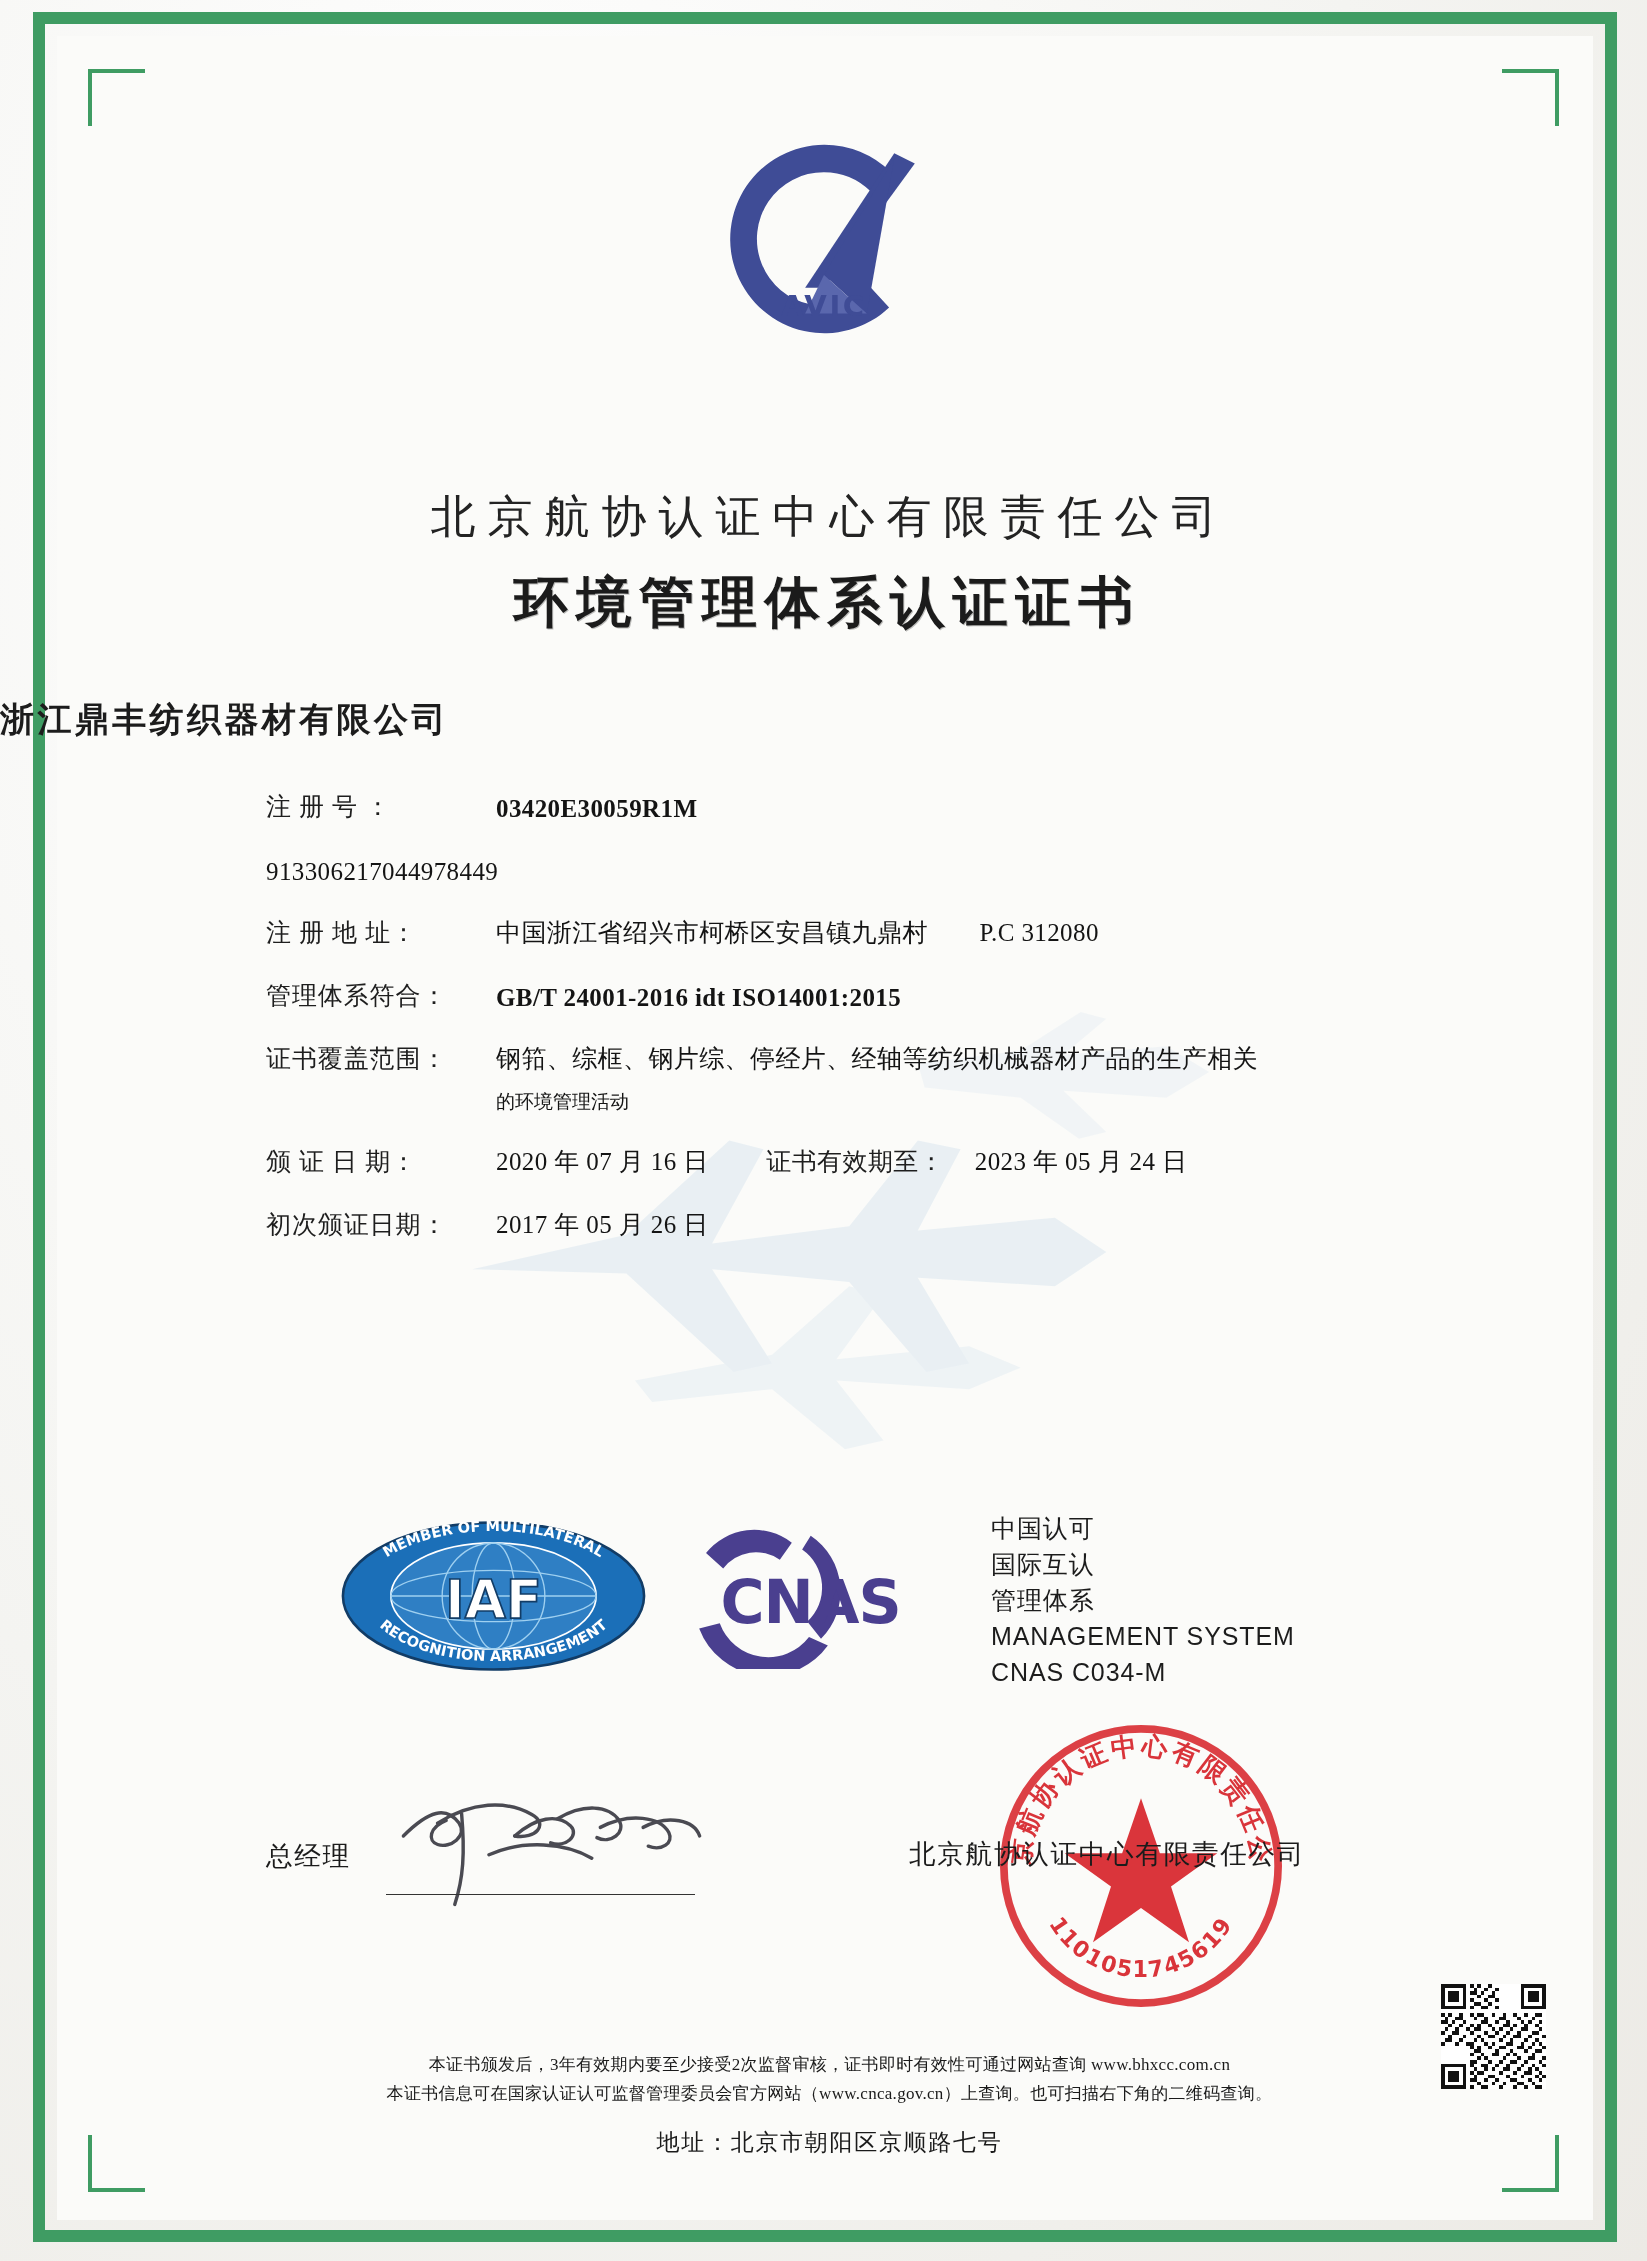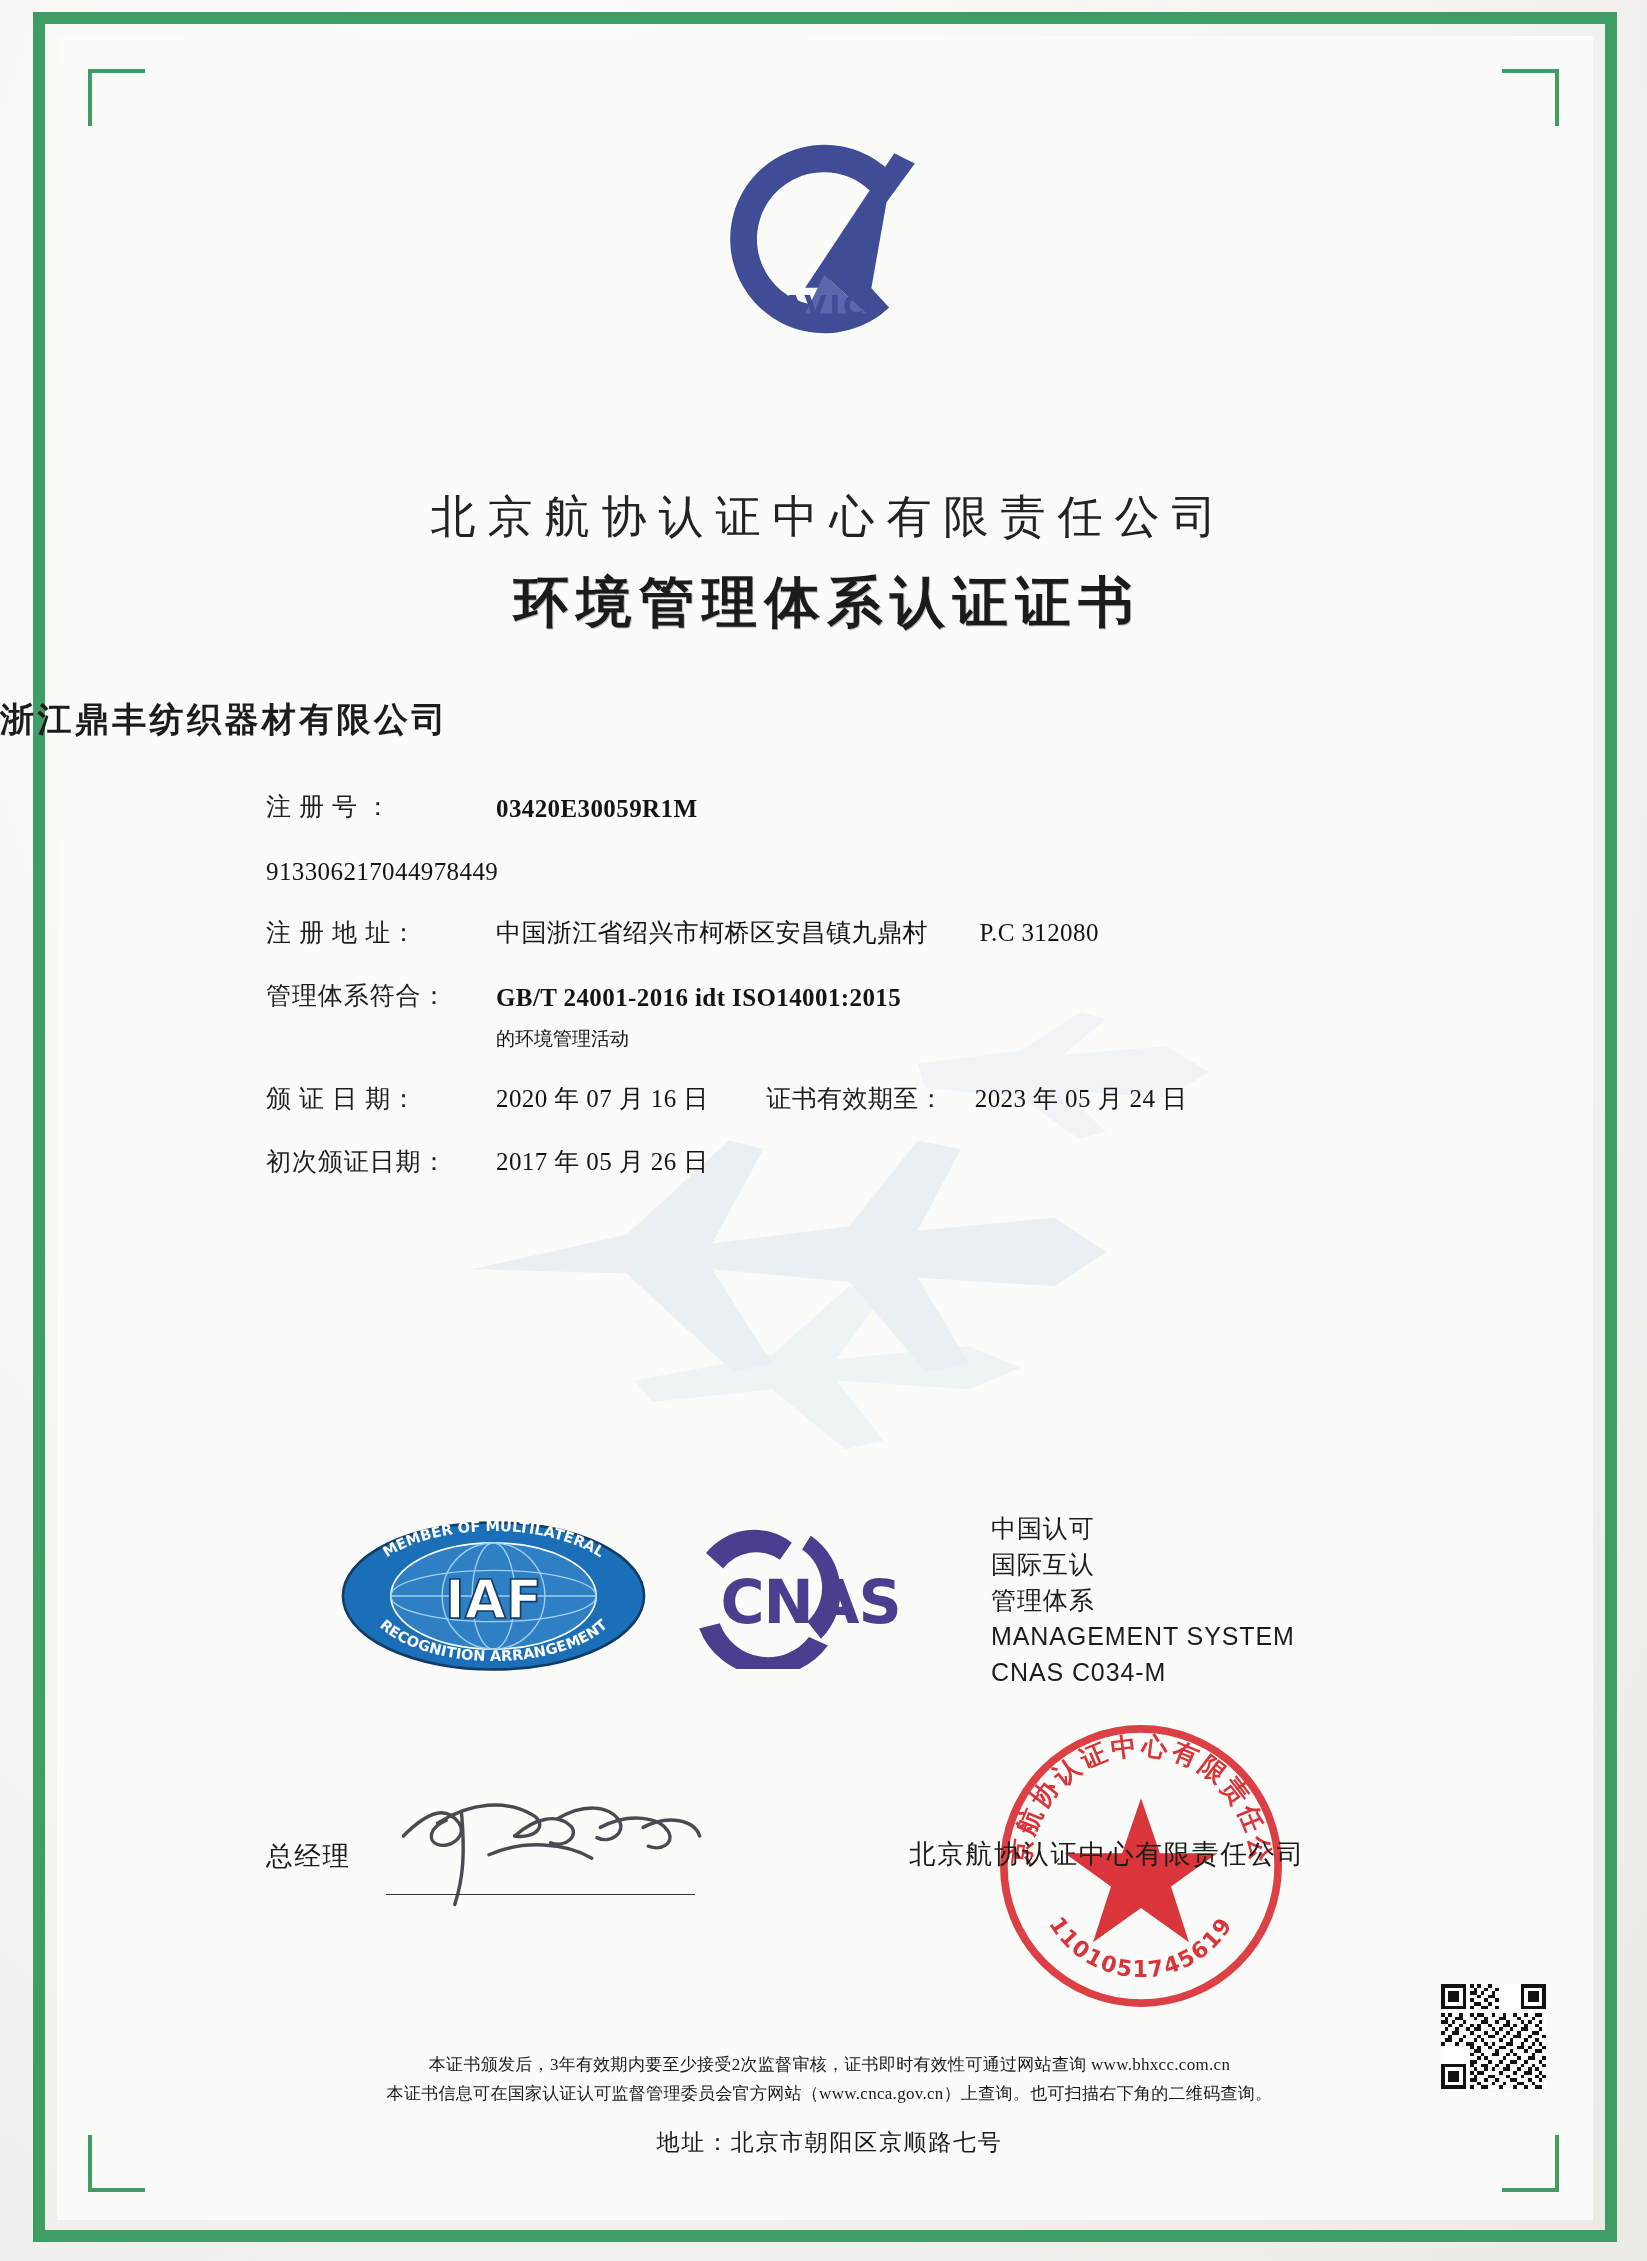--- a/index.html
+++ b/index.html
@@ -313,20 +313,24 @@
         <span>中国浙江省绍兴市柯桥区安昌镇九鼎村</span>
         <span class="pc">P.C 312080</span>
       </div>
     </div>
 
     <div class="field-row">
       <div class="field-label">管理体系符合：</div>
       <div class="field-value bold">GB/T 24001-2016 idt ISO14001:2015</div>
     </div>
 
+    <div class="field-row">
+      <div class="field-label">证书覆盖范围：</div>
+      <div class="field-value">钢筘、综框、钢片综、停经片、经轴等纺织机械器材产品的生产相关</div>
+    </div>
     <div class="scope-line2">的环境管理活动</div>
 
     <div class="field-row dates-row">
       <div class="field-label">颁 证 日 期：</div>
       <div class="field-value">
         <span>2020 年 07 月 16 日</span>
         <span class="valid-label">证书有效期至：</span>
         <span class="valid-value">2023 年 05 月 24 日</span>
       </div>
     </div>

